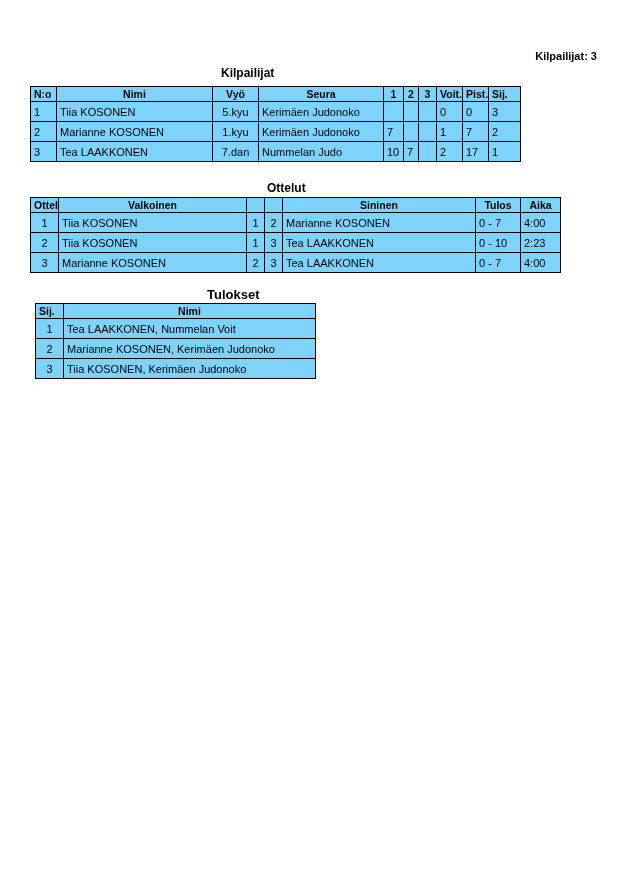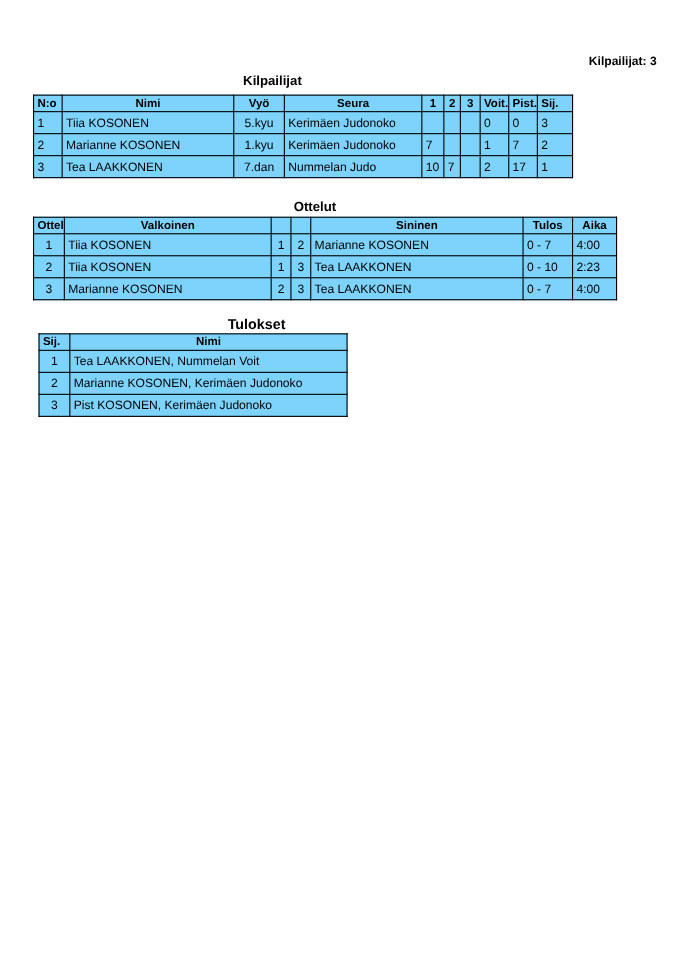--- a/index.html
+++ b/index.html
@@ -187,18 +187,18 @@
       <tr>
         <td class="ac">1</td>
         <td class="al">Tea LAAKKONEN, Nummelan Voit</td>
       </tr>
       <tr>
         <td class="ac">2</td>
         <td class="al">Marianne KOSONEN, Kerimäen Judonoko</td>
       </tr>
       <tr>
         <td class="ac">3</td>
-        <td class="al">Pist KOSONEN, Kerimäen Judonoko</td>
+        <td class="al">Tiia KOSONEN, Kerimäen Judonoko</td>
       </tr>
     </tbody>
   </table>
 
 </div>
 
 </body></html>

